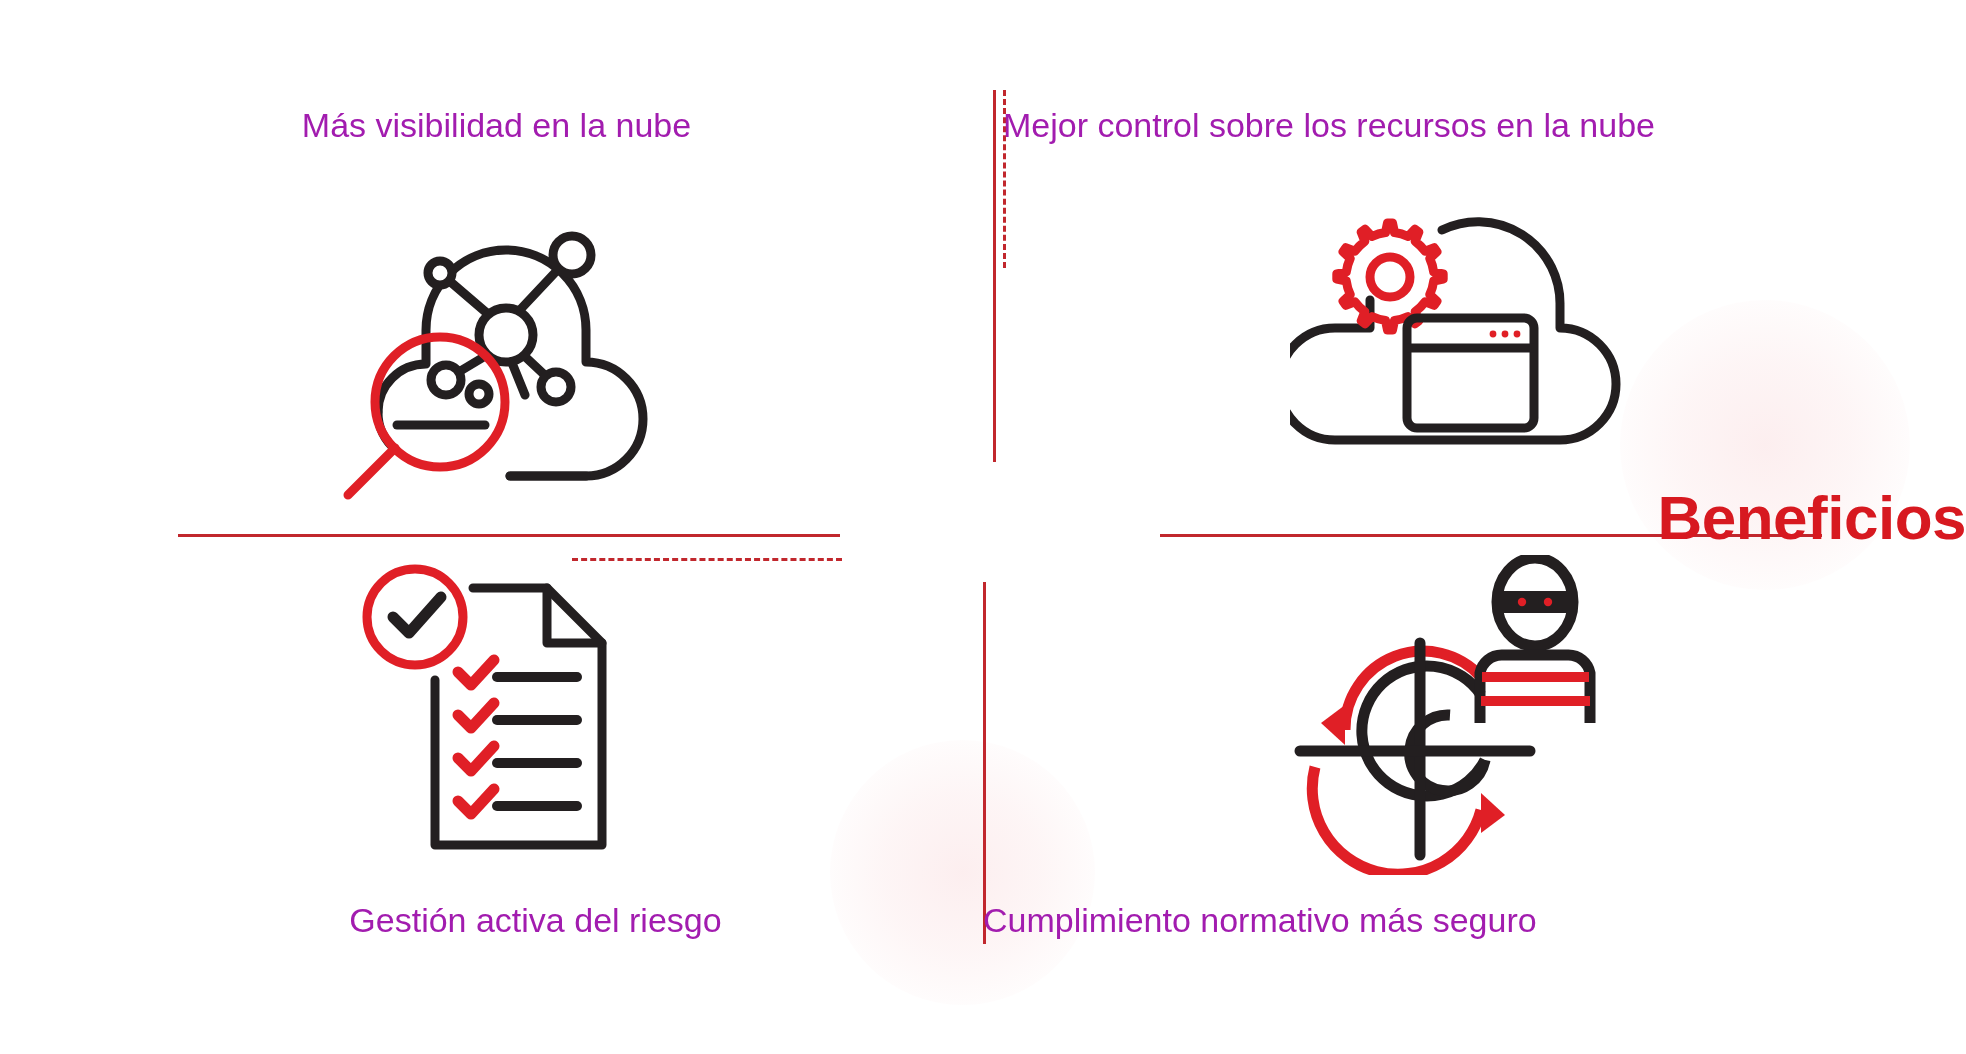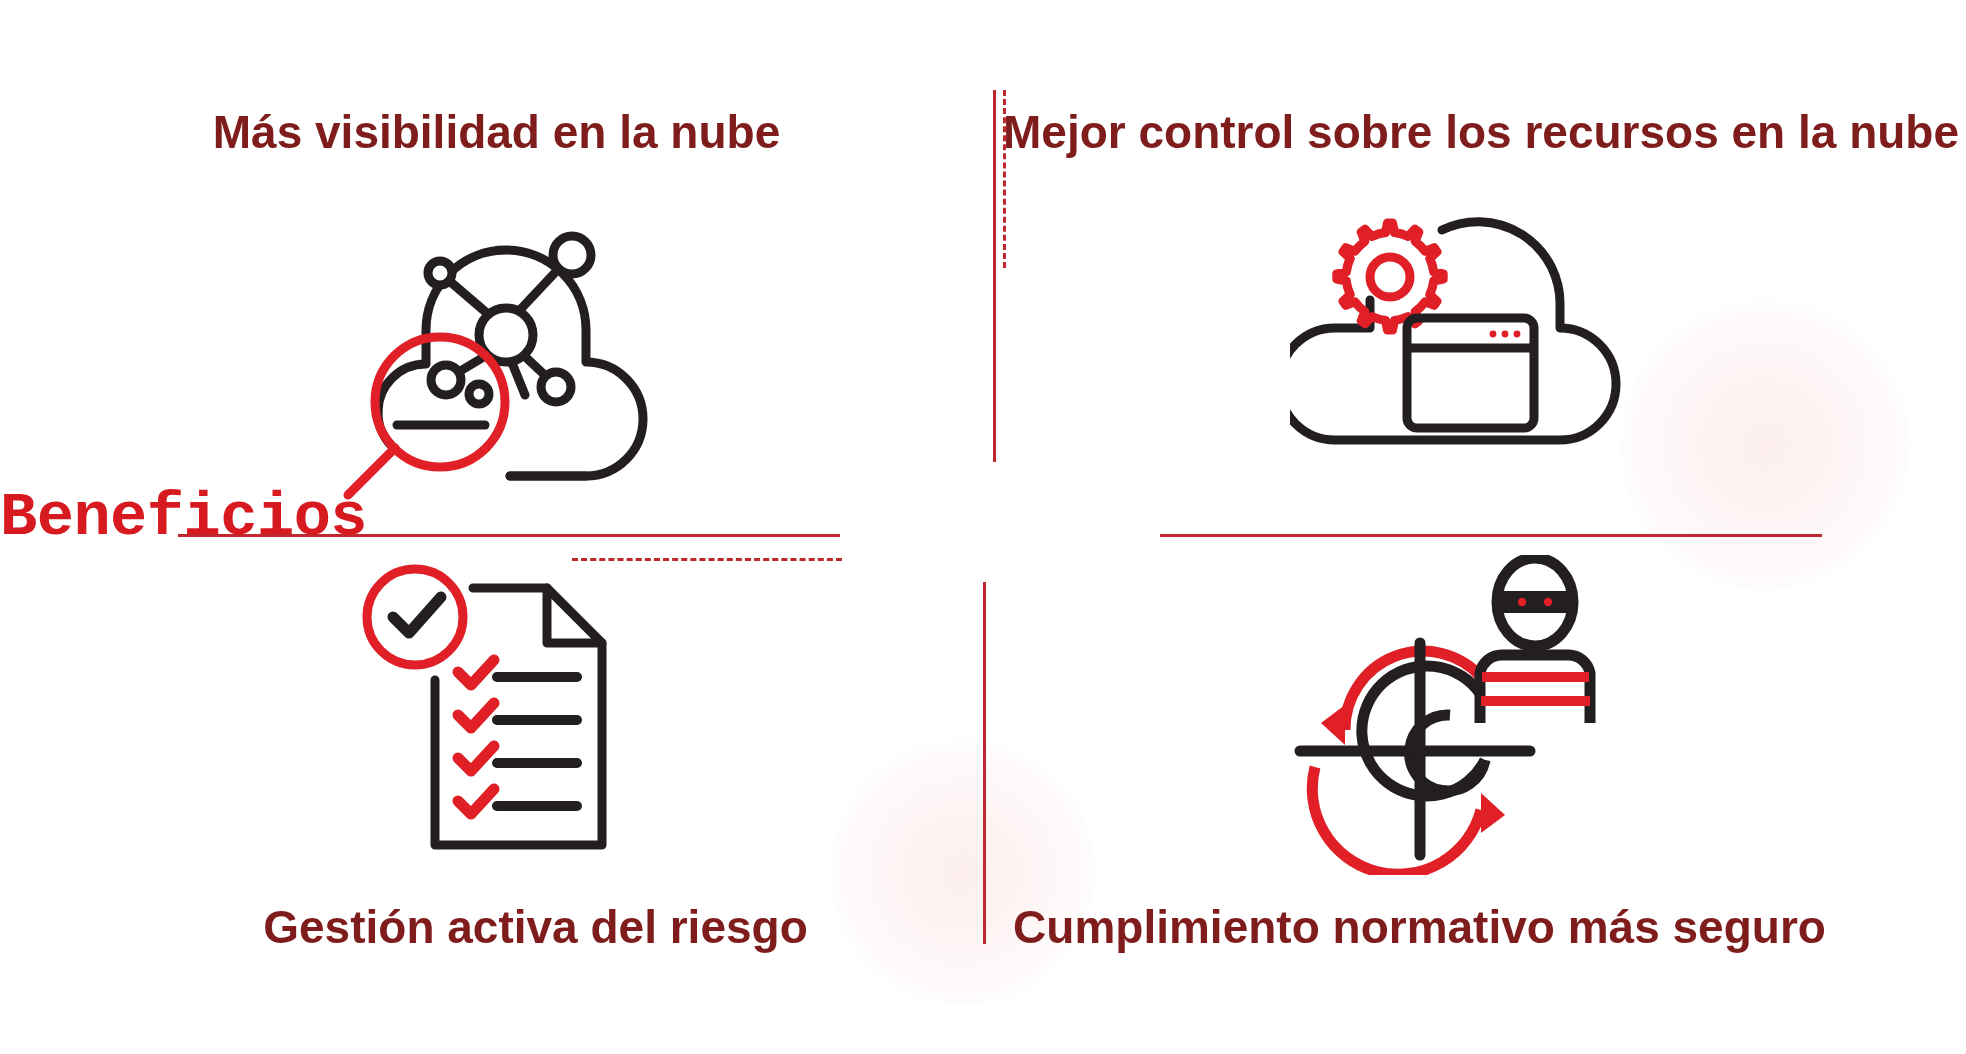--- a/index.html
+++ b/index.html
@@ -62,42 +62,41 @@
     left: 1160px; top: 534px;
     width: 662px; height: 0;
     border-top: 3px solid #C1272D;
   }
 
   
   #center-title {
     position: absolute;
     left: 0; right: 0;
     top: 487px;
-    text-align: left;
+    text-align: right;
     font-size: 62px;
     font-weight: bold;
     color: #D71920;
     letter-spacing: -0.5px;
     line-height: 1;
-    font-family: Liberation Mono, monospace;
   }
 
   
   .caption {
     position: absolute;
-    font-size: 46px;
-    font-weight: 700;
-    color: #7f1d1d;
+    font-size: 34px;
+    font-weight: 400;
+    color: #a21caf;
     white-space: nowrap;
     line-height: 1.2;
   }
   #caption-visibility  { left: 0;    top: 105px; width: 993px;  text-align: center; }
   #caption-control     { left: 1003px; top: 105px; width: 963px; }
   #caption-risk        { left: 0;    top: 900px; width: 983px;  text-align: center; margin-left: 44px; }
-  #caption-compliance  { left: 983px; top: 900px; width: 873px;  text-align: center; }
+  #caption-compliance  { left: 983px; top: 900px; width: 873px;  text-align: left; }
 
   
   .icon-wrap { position: absolute; }
   #icon-cloud-network  { left: 340px;  top: 180px; width: 330px; height: 320px; }
   #icon-cloud-settings { left: 1290px; top: 200px; width: 350px; height: 250px; }
   #icon-checklist      { left: 345px;  top: 555px; width: 270px; height: 310px; }
   #icon-compliance     { left: 1285px; top: 555px; width: 330px; height: 320px; }
 </style>
 </head>
 <body>

